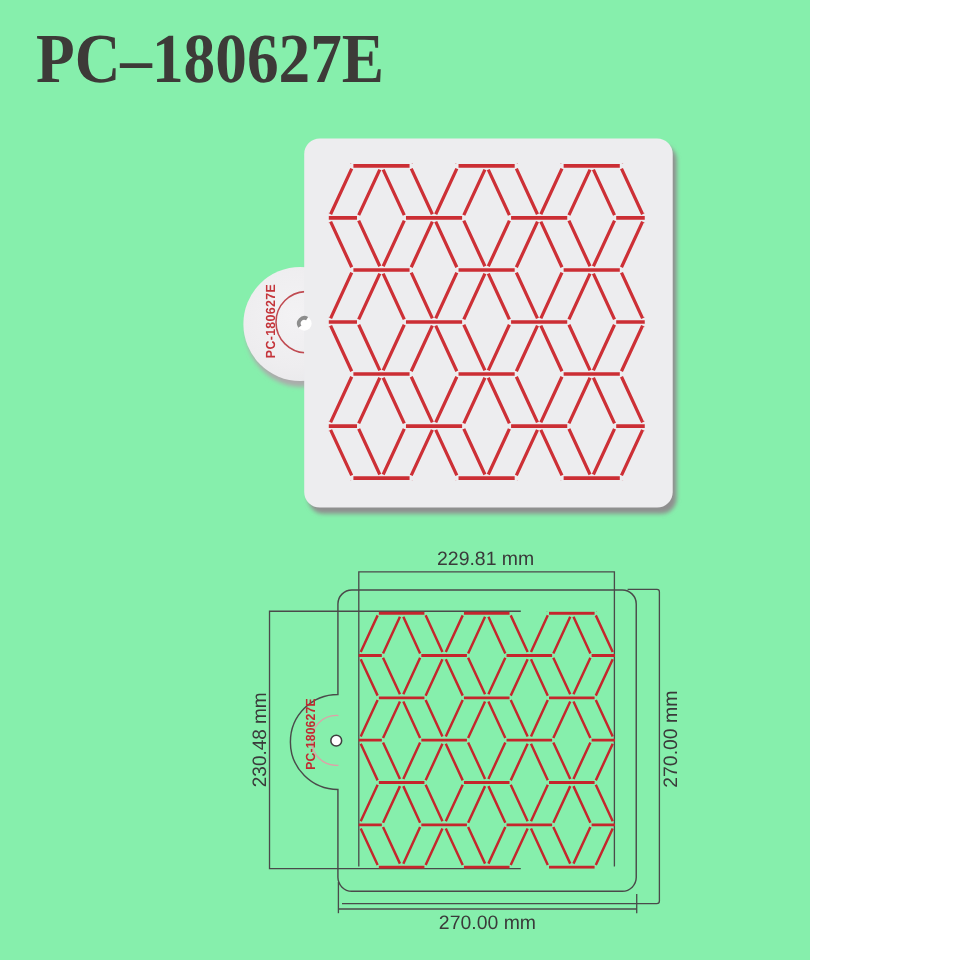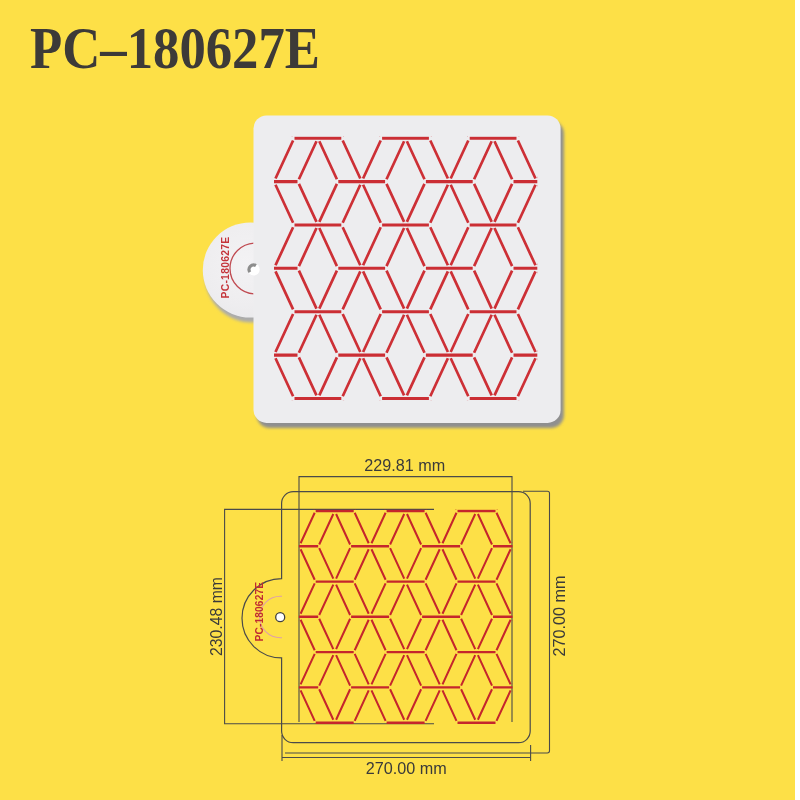--- a/index.html
+++ b/index.html
@@ -1,15 +1,15 @@
 <!DOCTYPE html>
 <html><head><meta charset="utf-8">
 <style>
   html,body{margin:0;padding:0;background:#ffffff;}
-  .page{position:relative;width:795px;height:800px;background:#fde047;overflow:hidden;
+  .page{position:relative;width:675px;height:800px;background:#86efac;overflow:hidden;
         font-family:"Liberation Sans", sans-serif;}
   svg{position:absolute;left:0;top:0;}
 </style></head>
 <body>
 <div class="page">
 <svg width="800" height="800" viewBox="0 0 800 800">
   <defs>
     <clipPath id="patclip1">
           <rect x="274.0" y="136.3" width="263.3" height="264.0"></rect>
         </clipPath>

